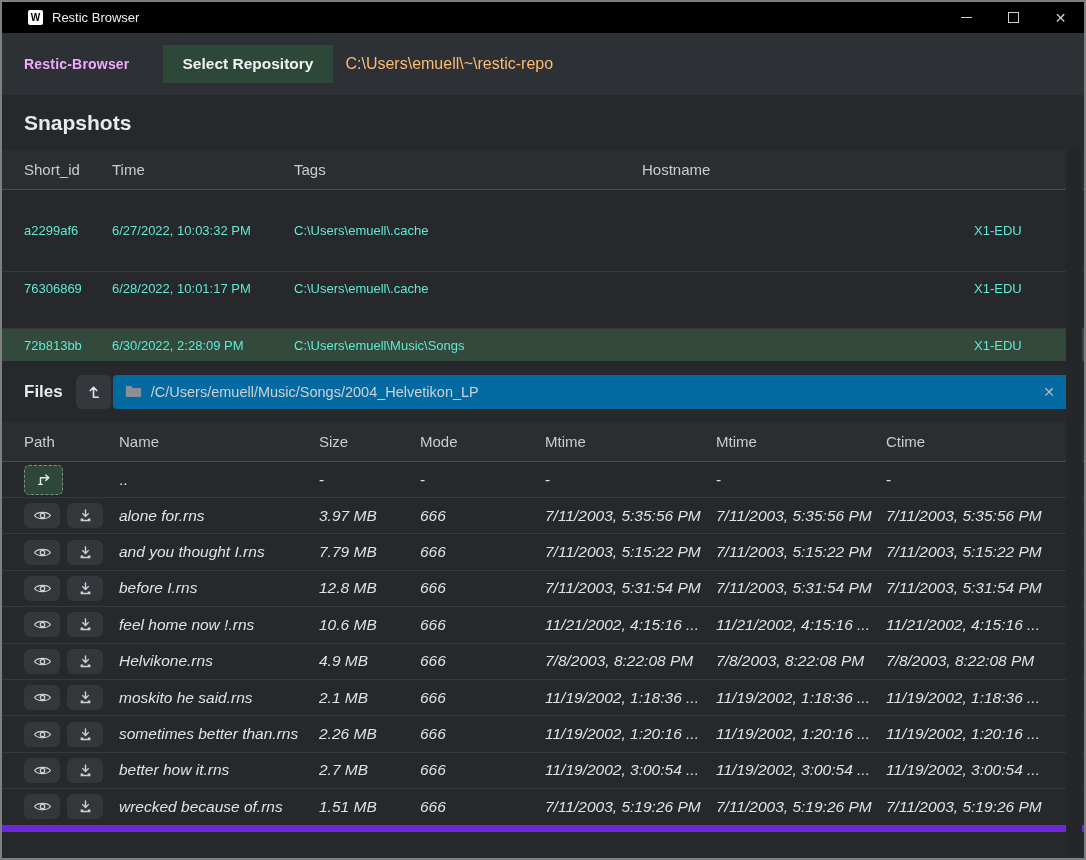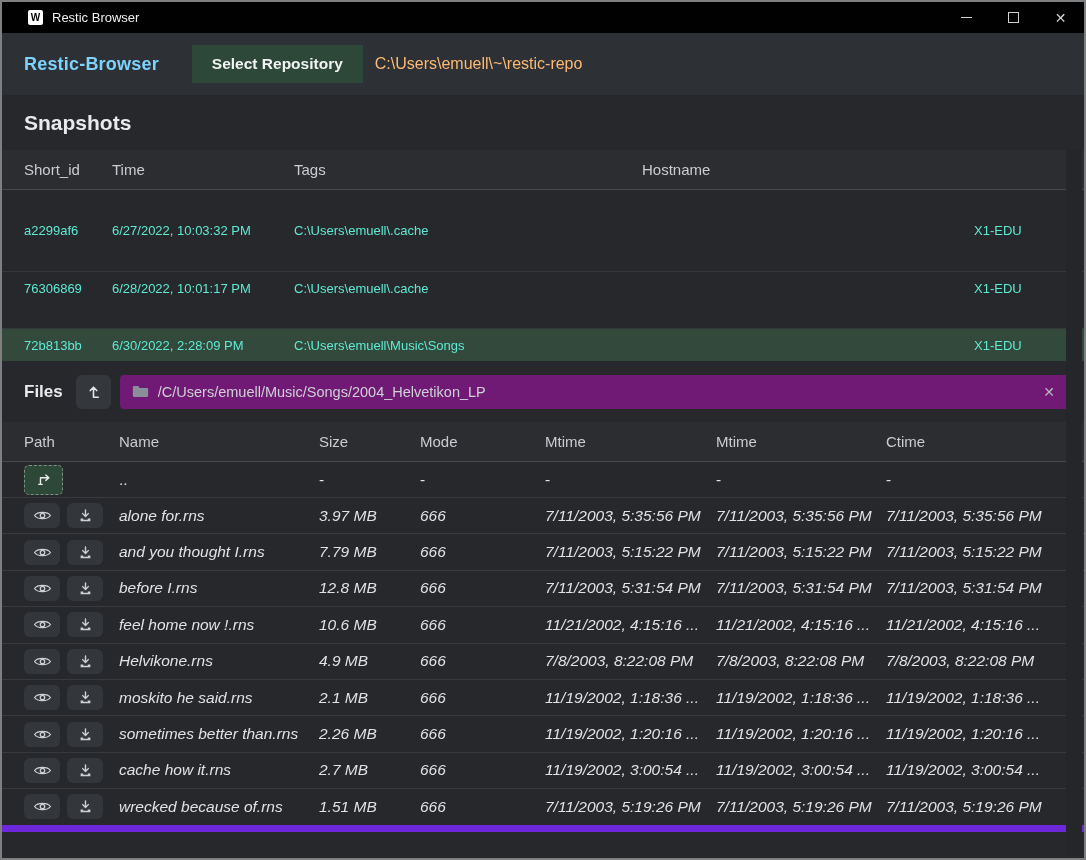--- a/index.html
+++ b/index.html
@@ -15,21 +15,21 @@
     display:flex;align-items:center;justify-content:center;
     color:#000;font-size:10px;font-weight:700;}
   .tb-title{margin-left:9px;font-size:13px;color:#f0f0f1;}
   .win-controls{margin-left:auto;display:flex;height:100%;}
   .win-btn{width:47px;height:100%;display:flex;align-items:center;justify-content:center;color:#cfd0d2;}
   .wb-min{width:11px;height:1.5px;background:#cfd0d2;}
   .wb-max{width:11px;height:11px;border:1.2px solid #cfd0d2;}
   .wb-close{font-size:14px;line-height:1;}
   
   .app-header{height:62px;background:#2d3034;display:flex;align-items:center;padding:0 22px;}
-  .app-title{font-size:18px;font-weight:700;color:#7dd3fc;letter-spacing:.2px;}
+  .app-title{font-size:14px;font-weight:700;color:#f0abfc;letter-spacing:.2px;}
   .repo-btn{margin-left:33px;background:#2d4738;border:none;border-radius:0;
     color:#f2f3f4;font-family:inherit;font-size:15.5px;font-weight:700;
     padding:10px 20px;cursor:pointer;}
   .repo-path{margin-left:12px;font-size:16px;color:#fdba74;}
   
   .section-title{height:55px;display:flex;align-items:center;padding:0 22px;
     font-size:21px;font-weight:700;color:#e8eaec;}
   
   .thead{height:40px;background:#2b2d31;border-bottom:1px solid #47494d;
     display:grid;align-items:center;padding:0 18px 0 22px;
@@ -39,21 +39,21 @@
   .cell{overflow:hidden;white-space:nowrap;text-overflow:clip;padding-right:8px;}
   .snap-row{height:33px;display:grid;grid-template-columns:88px 182px 348px 332px 1fr;
     align-items:center;padding:0 18px 0 22px;font-size:13px;color:#5eead4;cursor:pointer;margin-top:24px;}
   .snap-row + .snap-row{border-top:1px solid #35383c;}
   .snap-row.selected{background:#33493c;}
   
   .files-toolbar{height:61px;display:flex;align-items:center;padding:0 13px 0 22px;}
   .files-label{font-size:17px;font-weight:700;color:#e8eaec;}
   .up-btn{margin-left:13px;width:35px;height:34px;background:#34373c;border:none;border-radius:6px;
     display:flex;align-items:center;justify-content:center;cursor:pointer;flex:none;}
-  .path-bar{margin-left:9px;flex:1;height:34px;background:#701a75;border-radius:4px;
+  .path-bar{margin-left:2px;flex:1;height:34px;background:#0369a1;border-radius:4px;
     display:flex;align-items:center;padding:0 12px;}
   .path-bar .folder{flex:none;margin-right:9px;display:flex;}
   .path-text{font-size:14.5px;color:#ced1d5;flex:1;overflow:hidden;white-space:nowrap;}
   .clear-btn{flex:none;color:#b6b9bd;font-size:14px;cursor:pointer;padding:2px 4px;}
   
   .f-row,.parent-row{display:grid;grid-template-columns:95px 200px 101px 125px 171px 170px 1fr;
     align-items:center;padding:0 18px 0 22px;font-size:15.5px;color:#e0e2e4;}
   .parent-row{height:35px;}
   .f-row{height:36.4px;border-top:1px solid #36393d;}
   .files-tbody{border-bottom:7px solid #6d28d9;font-style:italic;}
@@ -380,21 +380,21 @@
           </button>
           <button class="icon-btn">
             <span>
               <svg width="15" height="15" viewBox="0 0 20 19">
                 <path d="M10 2 V10.5 M6.3 7 L10 10.8 L13.7 7" fill="none" stroke="#ced1d4" stroke-width="1.9" stroke-linecap="round" stroke-linejoin="round"></path>
                 <path d="M3.5 13.5 H7 V15 H13 V13.5 H16.5 V17 H3.5 Z" fill="#ced1d4"></path>
               </svg>
             </span>
           </button>
         </div>
-        <div class="cell">cache how it.rns</div>
+        <div class="cell">better how it.rns</div>
         <div class="cell">2.7 MB</div>
         <div class="cell">666</div>
         <div class="cell">11/19/2002, 3:00:54 ...</div>
         <div class="cell">11/19/2002, 3:00:54 ...</div>
         <div class="cell">11/19/2002, 3:00:54 ...</div>
       </div>
 
       <div class="f-row">
         <div class="actions">
           <button class="icon-btn">

